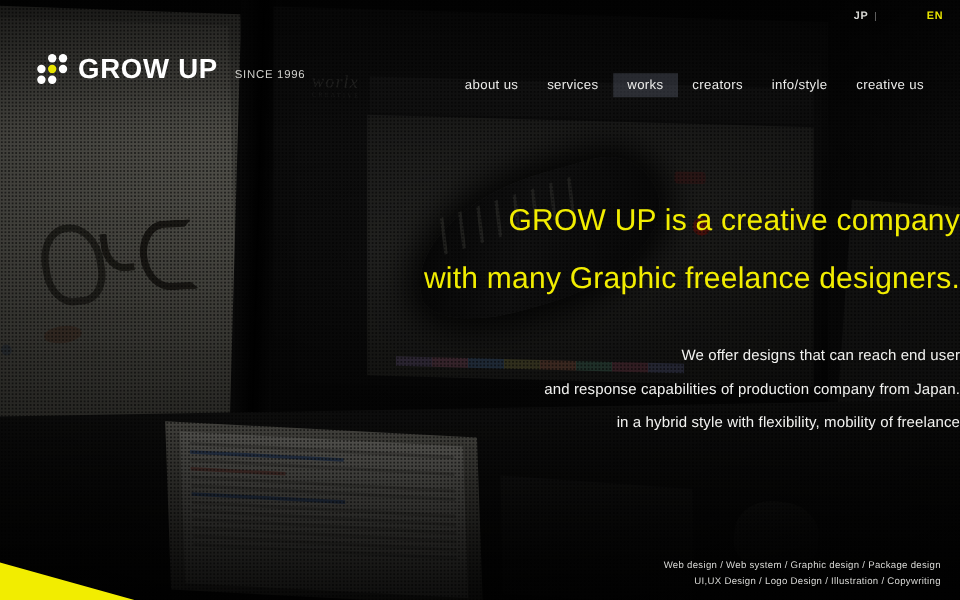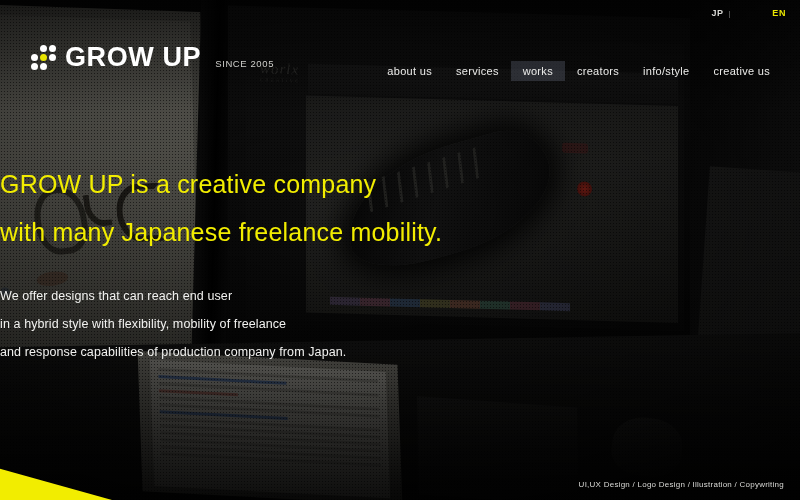--- a/index.html
+++ b/index.html
@@ -376,21 +376,21 @@
     height: 7px;
     border-radius: 50%;
     background: #fff;
     justify-self: center;
     align-self: center;
   }
   .logo-dots i.off { background: transparent; }
   .logo-dots i.accent { background: #e8e400; }
   .logo-text {
     color: #fff;
-    font-size: 27px;
+    font-size: 23px;
     font-weight: bold;
     letter-spacing: .6px;
     line-height: 1;
   }
   .logo-since {
     color: #cfcfcb;
     font-size: 9.5px;
     letter-spacing: .6px;
     margin-left: 14px;
     padding-bottom: 2px;
@@ -417,21 +417,21 @@
   }
   .nav a.active {
     background: rgba(150,160,185,.22);
   }
 
   
   .hero {
     position: absolute;
     left: 0; right: 0;
     top: 160px;
-    text-align: left;
+    text-align: right;
     z-index: 25;
   }
   .hero h1 {
     margin: 0;
     color: #f2ed00;
     font-size: 25px;
     font-weight: normal;
     line-height: 1.92;
     letter-spacing: .2px;
   }
@@ -567,43 +567,44 @@
         <i></i>
         <i></i>
       <i></i>
         <i class="accent"></i>
         <i></i>
       <i></i>
         <i></i>
         <i class="off"></i>
     </span>
     <span class="logo-text">GROW UP</span>
-    <span class="logo-since">SINCE 2005</span>
+    <span class="logo-since">SINCE 1996</span>
   </div>
 
   <nav class="nav">
     <a href="#">about us</a>
     <a href="#">services</a>
     <a href="#" class="active">works</a>
     <a href="#">creators</a>
     <a href="#">info/style</a>
     <a href="#">creative us</a>
   </nav>
 
   <div class="hero">
     <h1>
       <div>GROW UP is a creative company</div>
-      <div>with many Japanese freelance mobility.</div>
+      <div>with many Graphic freelance designers.</div>
     </h1>
     <div class="hero-sub">
       <div>We offer designs that can reach end user</div>
+      <div>and response capabilities of production company from Japan.</div>
       <div>in a hybrid style with flexibility, mobility of freelance</div>
-      <div>and response capabilities of production company from Japan.</div>
     </div>
   </div>
 
   <div class="corner-wedge"></div>
 
   <div class="services">
+    <div>Web design / Web system / Graphic design / Package design</div>
     <div>UI,UX Design / Logo Design / Illustration / Copywriting</div>
   </div>
 
 </div>
 
 </body></html>

